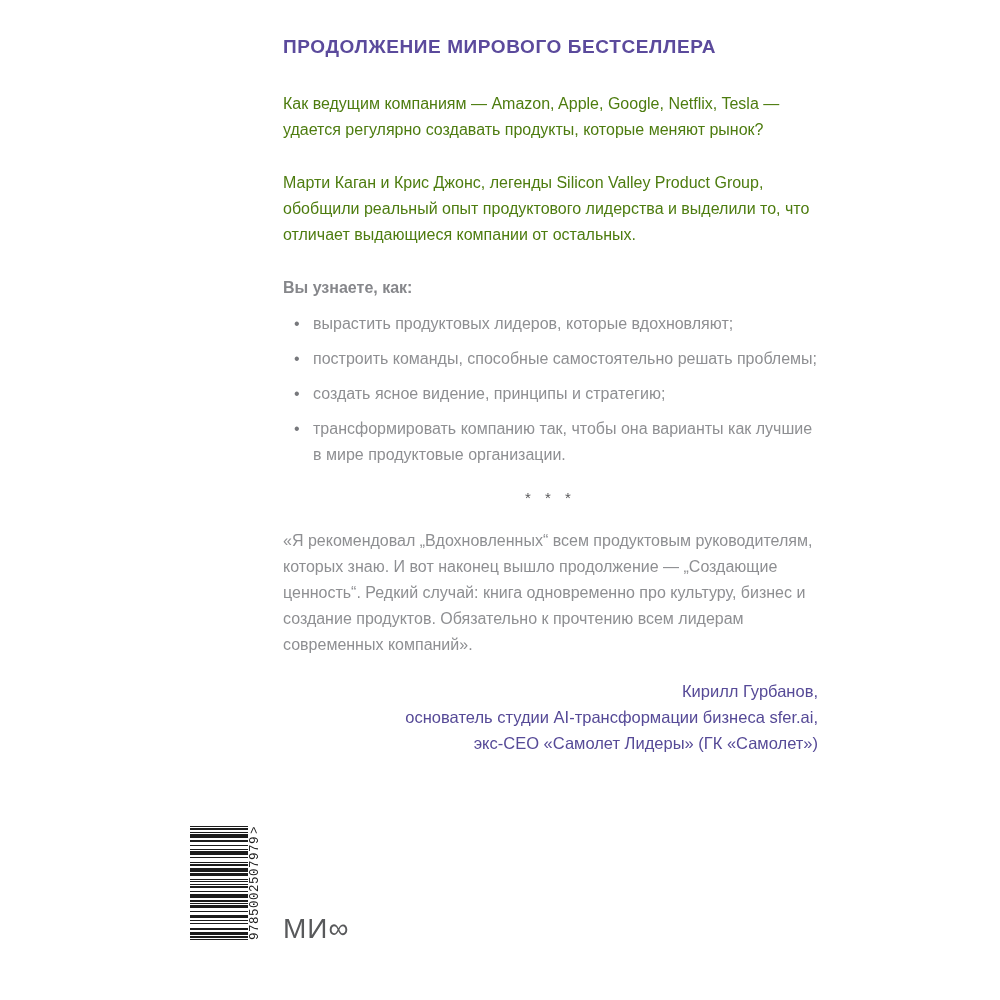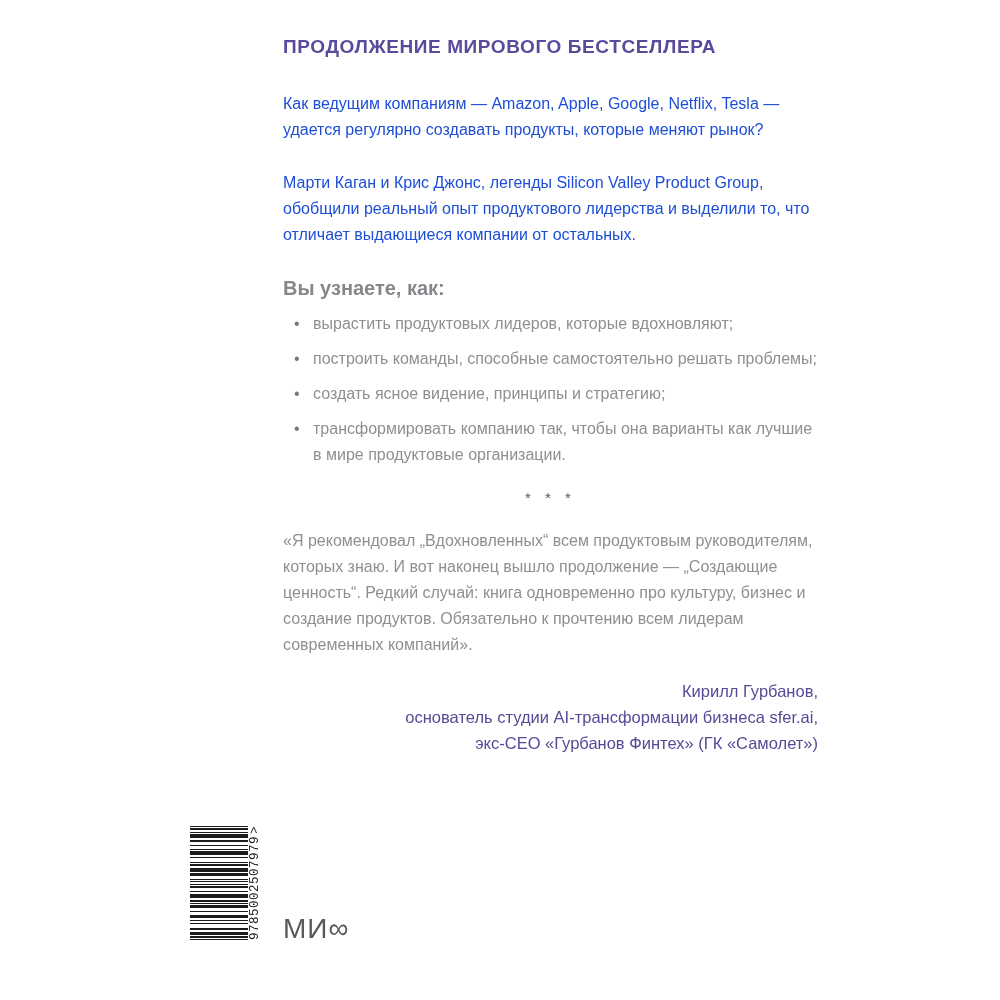--- a/index.html
+++ b/index.html
@@ -20,30 +20,30 @@
   }
   .heading {
     color: #5b4a9c;
     font-weight: 700;
     font-size: 19px;
     line-height: 29px;
     letter-spacing: 0.6px;
     margin-bottom: 30px;
   }
   .para {
-    color: #1d4ed8;
+    color: #4d7c0f;
     font-size: 16px;
     line-height: 26px;
   }
   .para.gap-top { margin-top: 27px; }
   .list-intro {
     margin-top: 27px;
     color: #86878b;
     font-weight: 700;
-    font-size: 20px;
+    font-size: 16px;
     line-height: 26px;
   }
   .learn-list {
     list-style: none;
     margin-top: 10px;
   }
   .learn-list li {
     position: relative;
     padding-left: 30px;
     margin-bottom: 9px;
@@ -147,21 +147,21 @@
       </li>
     </ul>
 
     <div class="divider">* * *</div>
 
     <p class="quote">«Я рекомендовал „Вдохновленных“ всем продуктовым руководителям, которых знаю. И вот наконец вышло продолжение — „Создающие ценность“. Редкий случай: книга одновременно про культуру, бизнес и создание продуктов. Обязательно к прочтению всем лидерам современных компаний».</p>
 
     <div class="attribution">
       <div>Кирилл Гурбанов,</div>
       <div>основатель студии AI-трансформации бизнеса sfer.ai,</div>
-      <div>экс-CEO «Гурбанов Финтех» (ГК «Самолет»)</div>
+      <div>экс-CEO «Самолет Лидеры» (ГК «Самолет»)</div>
     </div>
 
   </div>
 
   <div class="barcode">
     <div class="barcode-bars"><svg width="58" height="114" xmlns="http://www.w3.org/2000/svg" shape-rendering="crispEdges">
           <rect x="0" y="112.80" width="58" height="1.26" fill="#1c1c1c"></rect>
           <rect x="0" y="110.40" width="58" height="1.26" fill="#1c1c1c"></rect>
           <rect x="0" y="108.00" width="58" height="1.26" fill="#1c1c1c"></rect>
           <rect x="0" y="106.80" width="58" height="1.26" fill="#1c1c1c"></rect>

